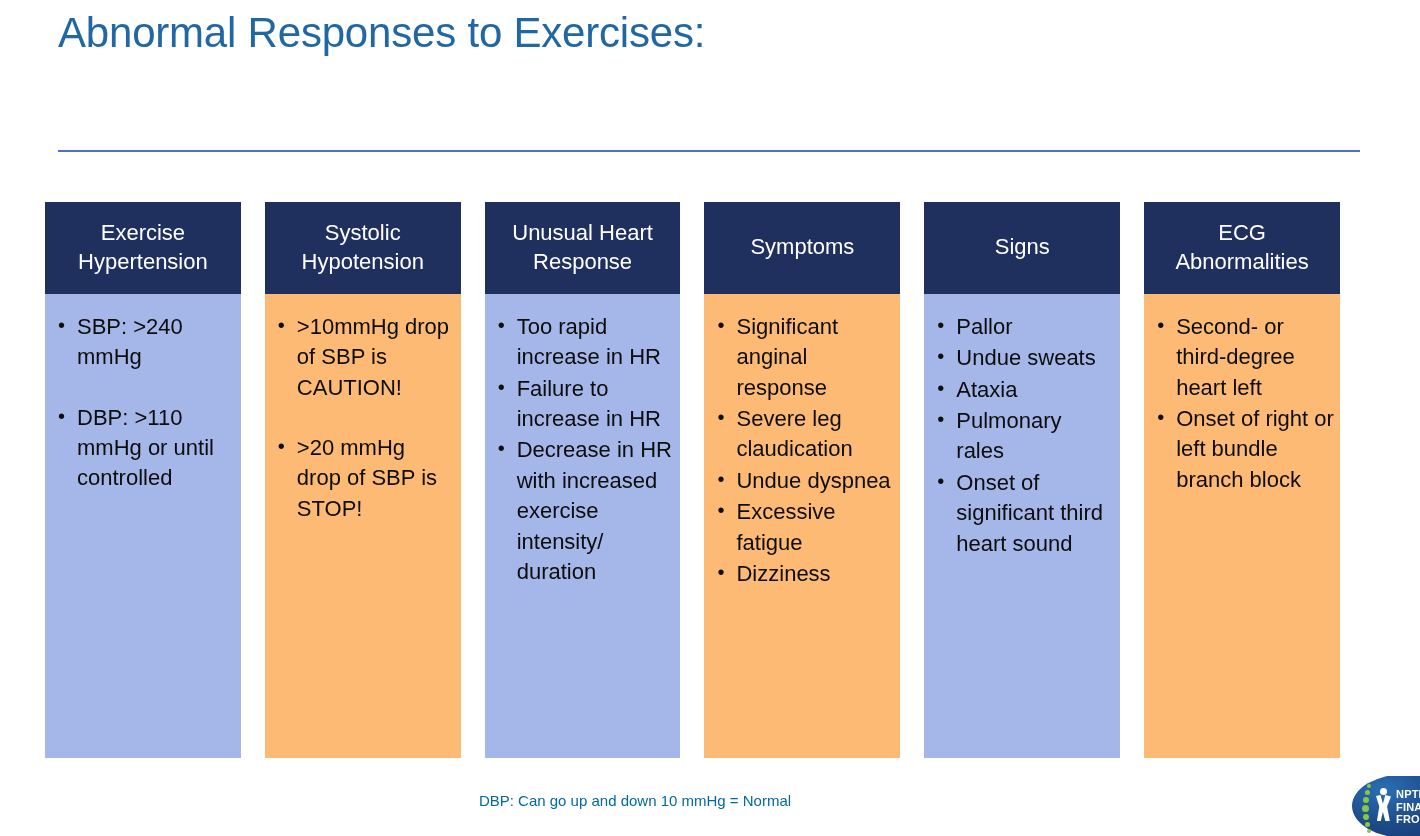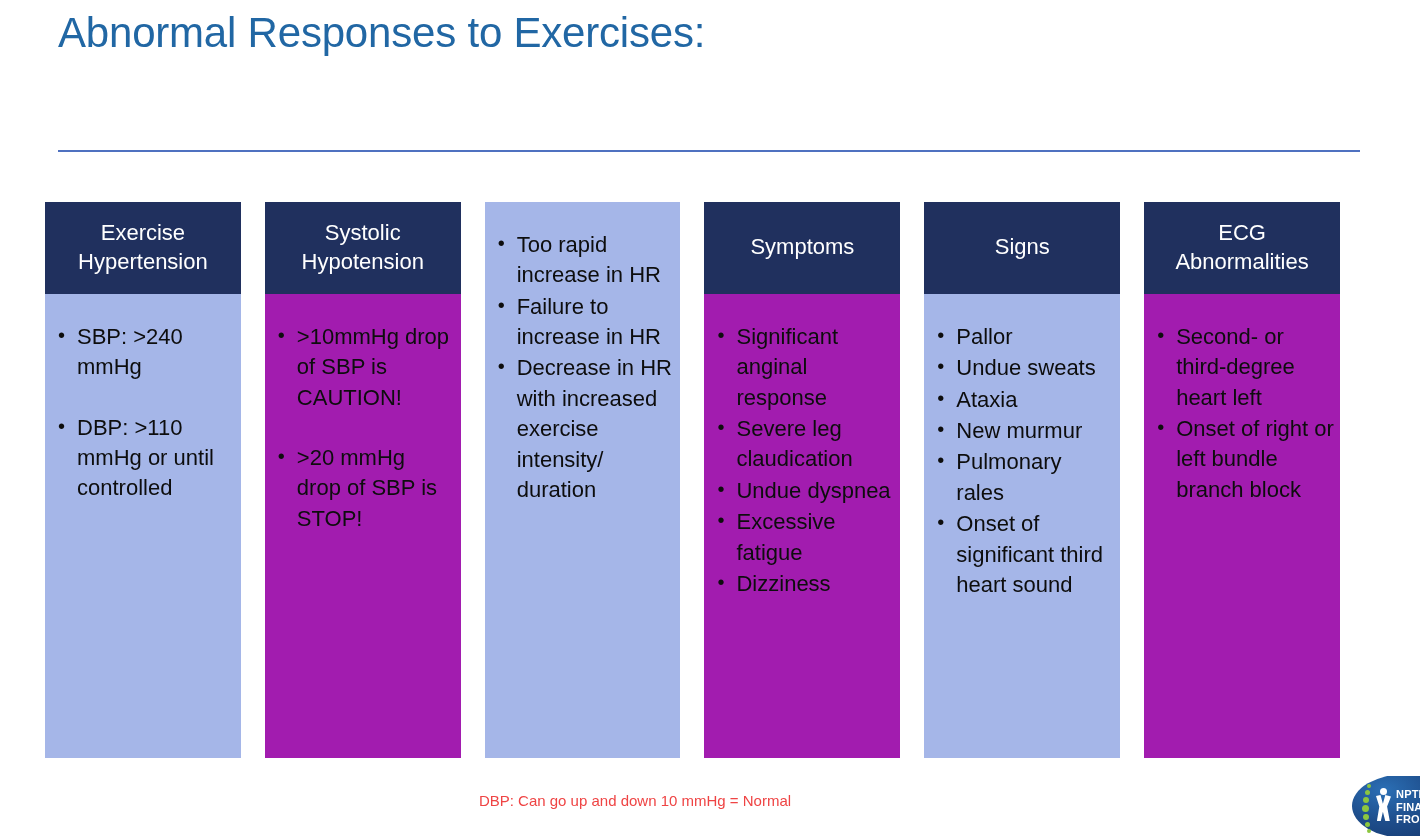--- a/index.html
+++ b/index.html
@@ -64,25 +64,25 @@
     padding: 17px 4px 18px 4px;
     box-sizing: border-box;
     min-height: 92px;
     display: flex;
     align-items: center;
     justify-content: center;
   }
   .col-header span { display: block; }
   .col-body {
     flex: 1 1 auto;
-    padding: 28px 6px 10px 4px;
+    padding: 18px 6px 10px 4px;
     box-sizing: border-box;
   }
   .col-body.shade-dark  { background: #A5B6E8; }
-  .col-body.shade-light { background: #a21caf; }
+  .col-body.shade-light { background: #fdba74; }
 
   .bullets {
     margin: 0;
     padding: 0 0 0 26px;
     list-style: none;
   }
   .bullets li {
     position: relative;
     color: #0D0D0D;
     font-size: 22px;
@@ -100,21 +100,21 @@
   }
   .bullets li.spaced { margin-bottom: 30px; }
 
   
   #footer-note {
     position: absolute;
     left: 0;
     top: 792px;
     width: 1270px;
     text-align: center;
-    color: #ef4444;
+    color: #0369a1;
     font-size: 15px;
     font-family: "Liberation Sans", sans-serif;
   }
 
   
   #logo {
     position: absolute;
     left: 1352px;
     top: 776px;
     width: 68px;
@@ -207,20 +207,26 @@
         </div>
       </div>
       <div class="col-body shade-light">
         <ul class="bullets">
           <li class="spaced">&gt;10mmHg drop of SBP is CAUTION!</li>
           <li class="spaced">&gt;20 mmHg drop of SBP is STOP!</li>
         </ul>
       </div>
     </div>
     <div class="column">
+      <div class="col-header">
+        <div>
+          <span>Unusual Heart</span>
+          <span>Response</span>
+        </div>
+      </div>
       <div class="col-body shade-dark">
         <ul class="bullets">
           <li>Too rapid increase in HR</li>
           <li>Failure to increase in HR</li>
           <li>Decrease in HR with increased exercise intensity/ duration</li>
         </ul>
       </div>
     </div>
     <div class="column">
       <div class="col-header">
@@ -242,21 +248,20 @@
       <div class="col-header">
         <div>
           <span>Signs</span>
         </div>
       </div>
       <div class="col-body shade-dark">
         <ul class="bullets">
           <li>Pallor</li>
           <li>Undue sweats</li>
           <li>Ataxia</li>
-          <li>New murmur</li>
           <li>Pulmonary rales</li>
           <li>Onset of significant third heart sound</li>
         </ul>
       </div>
     </div>
     <div class="column">
       <div class="col-header">
         <div>
           <span>ECG</span>
           <span>Abnormalities</span>

